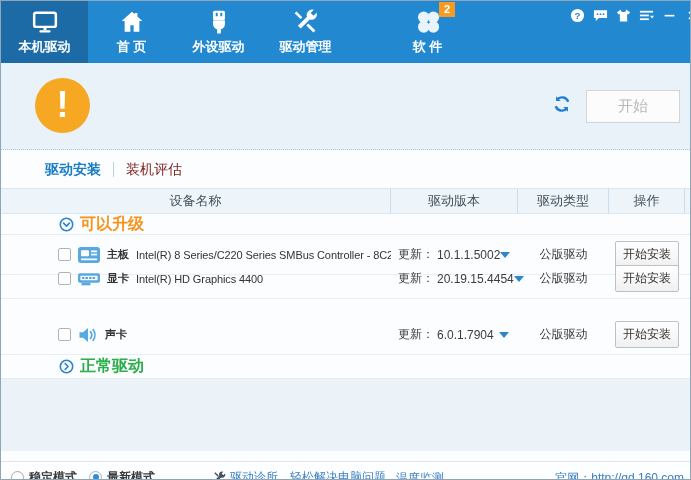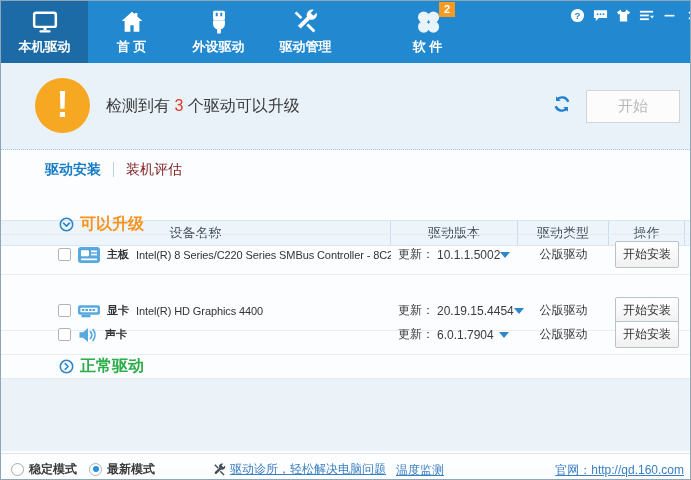--- a/index.html
+++ b/index.html
@@ -38,38 +38,38 @@
   .main { position:absolute; top:150px; left:0; right:0; bottom:0; background:#fbfdff; }
 
   .subtabs { position:absolute; top:0; left:16px; right:0; height:37px; display:flex; align-items:center;padding-left:12px; }
   .subtab { font-size:14px; cursor:pointer; }
   .subtab.active { color:#1a7dc6; font-weight:bold; margin-left:16px; }
   .subtab-divider { width:1px; height:15px; background:#c3cdd5; margin:0 12px; }
   .subtab.inactive { color:#7f1d1d; }
 
   .thead { position:absolute; top:37px; left:0; right:0; height:26px; background:#edf5fb;
            border-top:1px solid #d9e7f2; border-bottom:1px solid #d9e7f2; display:flex;
-           font-size:13px; color:#44505a;margin-top:32px; }
+           font-size:13px; color:#44505a; }
   .th { display:flex; align-items:center; justify-content:center; height:100%; }
   .th-name { width:390px; border-right:1px solid #ccdcea; }
   .th-version { width:127px; border-right:1px solid #ccdcea; }
   .th-type { width:91px; border-right:1px solid #ccdcea; }
   .th-action { width:76px; border-right:1px solid #ccdcea; }
 
   .section { position:absolute; left:0; right:0; height:21px; display:flex; align-items:center;
              gap:6px; padding-left:58px; border-bottom:1px solid #e5ebf0; cursor:pointer; }
   .section-upgradable { top:63px; }
   .section-normal { top:204px; height:24px; }
   .section-label { font-size:16px; font-weight:bold; }
   .section-upgradable .section-label { color:#f7941d; }
   .section-normal .section-label { color:#2eae4a; }
 
   .row { position:absolute; left:0; right:0; height:40px; display:flex; align-items:center;
          border-bottom:1px solid #e8eef3; color:#333; }
-  .row1 { top:84px; } .row2 { top:140px; } .row3 { top:164px; }
+  .row1 { top:84px; } .row2 { top:108px; } .row3 { top:164px; }
   .cell-name { width:390px; display:flex; align-items:center; padding-left:57px; gap:7px;
                white-space:nowrap; overflow:hidden; }
   .checkbox { width:13px; height:13px; border:1px solid #b3b3b3; background:#fff; border-radius:2px;
               flex:0 0 auto; cursor:pointer; }
   .dev-icon { flex:0 0 auto; display:flex; align-items:center; }
   .dev-type { font-size:11px; font-weight:bold; }
   .dev-name { font-size:11px; letter-spacing:-0.1px; }
   .cell-version { width:127px; display:flex; align-items:center; font-size:12px; color:#3c3c3c;
                   padding-left:7px; white-space:nowrap; }
   .cell-version .ver-prefix { margin-right:3px; }
@@ -77,21 +77,21 @@
          border-top:6px solid #2e86c8; margin-left:auto; margin-right:9px; cursor:pointer; }
   .cell-type { width:91px; text-align:center; font-size:12px; color:#3c3c3c; }
   .cell-action { width:76px; text-align:center; }
   .install-btn { padding:4px 7px; font-size:12px; color:#333; background:linear-gradient(#ffffff,#f0f0f0);
                  border:1px solid #b9c2c9; border-radius:2px; cursor:pointer;
                  font-family:"Liberation Sans","DejaVu Sans",sans-serif; }
 
   .empty-zone { position:absolute; top:228px; left:0; right:0; height:72px; background:#ecf3f8; }
 
   
-  .footer { position:absolute; left:0; right:0; bottom:12px; height:14px; background:#fdfeff;
+  .footer { position:absolute; left:0; right:0; bottom:4px; height:14px; background:#fdfeff;
             border-top:1px solid #dfe5ea; font-size:12px; color:#333; }
   .radio-group { position:absolute; left:10px; top:0; height:30px; display:flex; align-items:center; gap:5px; cursor:pointer; }
   .radio-group.latest { left:88px; }
   .radio { width:13px; height:13px; border-radius:50%; border:1px solid #a9a9a9; background:#fff; position:relative; }
   .radio.selected { border-color:#9fb6c8; }
   .radio.selected::after { content:''; position:absolute; left:2.5px; top:2.5px; right:2.5px; bottom:2.5px;
                            border-radius:50%; background:#2a8fd8; }
   .radio-label { font-weight:bold; color:#3a3a3a; }
   .flink { color:#3a7fc1; text-decoration:underline; cursor:pointer; white-space:nowrap; }
   .clinic { position:absolute; left:212px; top:0; height:30px; display:flex; align-items:center; gap:4px; }
@@ -192,21 +192,20 @@
       <span class="win-icon clipped">
         <svg width="13" height="13" viewBox="0 0 16 16" fill="#fff">
             <path d="M3 4.4 4.4 3 8 6.6 11.6 3 13 4.4 9.4 8l3.6 3.6-1.4 1.4L8 9.4l-3.6 3.6L3 11.6 6.6 8z"></path>
           </svg>
       </span>
     </div>
   </div>
 
   <div class="banner">
     <div class="alert-circle">!</div>
-    <div class="banner-text"><span>检测到有 </span><span class="count">3</span><span> 个驱动可以升级</span></div>
     <span class="refresh">
       <svg width="18" height="18" viewBox="0 0 16 16">
           <path d="M13.6 6A6 6 0 0 0 3.4 4.2" stroke="#1f7fd0" stroke-width="2.1" fill="none"></path>
           <path d="M2.7 1.2v4.2h4.2z" fill="#1f7fd0"></path>
           <path d="M2.4 10a6 6 0 0 0 10.2 1.8" stroke="#1f7fd0" stroke-width="2.1" fill="none"></path>
           <path d="M13.3 14.8v-4.2H9.1z" fill="#1f7fd0"></path>
         </svg>
     </span>
     <button class="start-btn">开始</button>
   </div>

